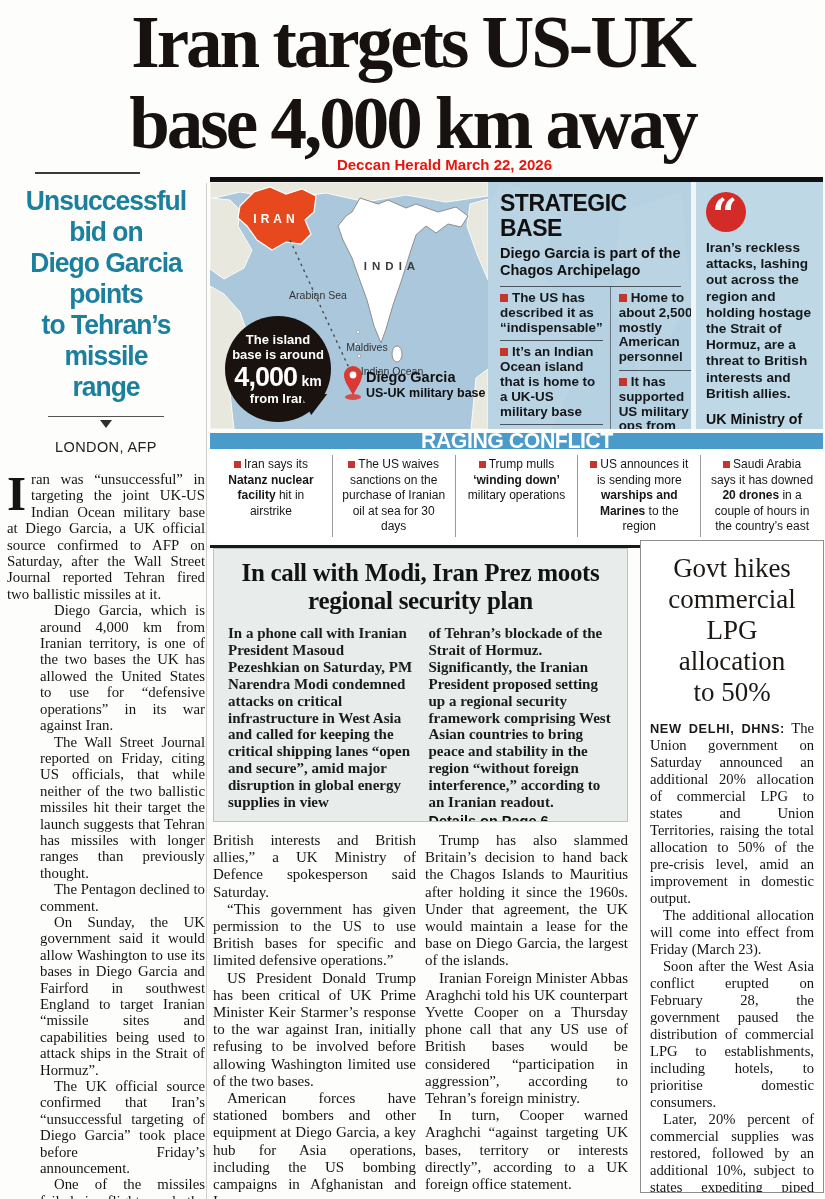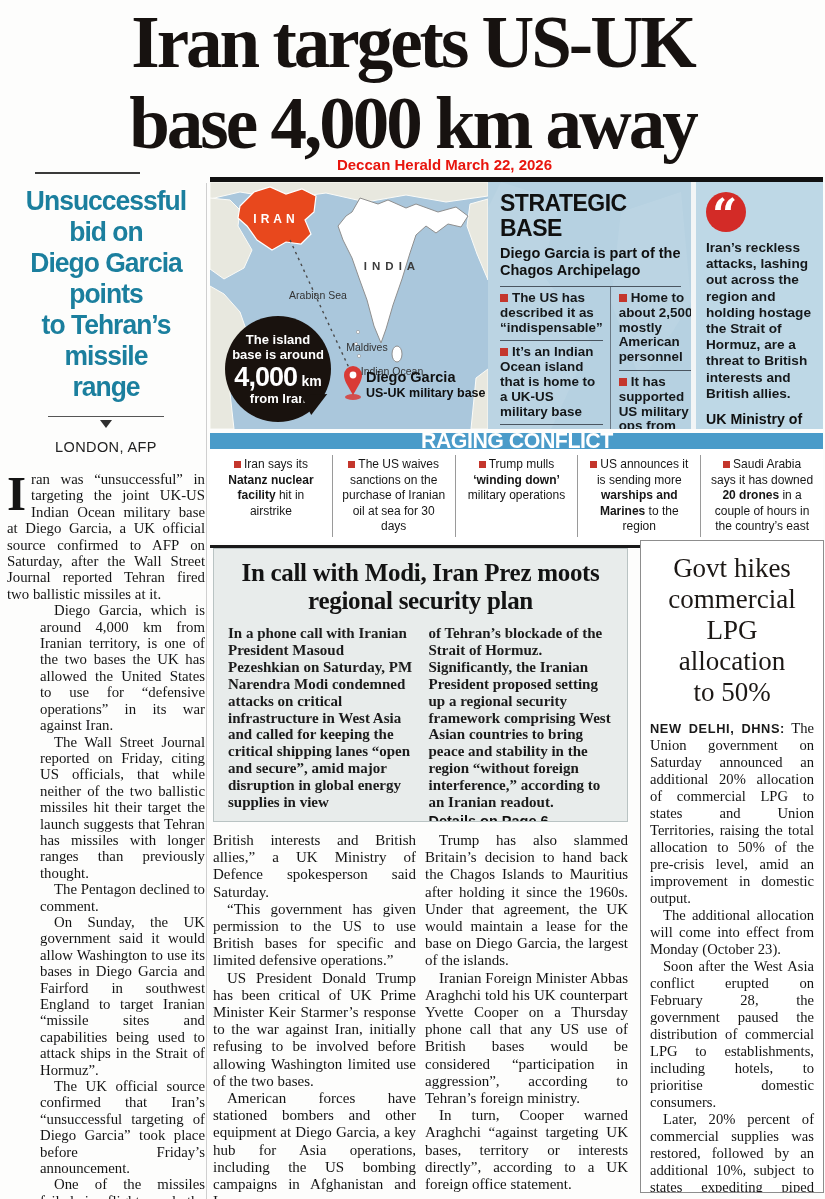--- a/index.html
+++ b/index.html
@@ -256,21 +256,21 @@
 
   <div class="lpg">
     <div class="lpg-title">
       <div>Govt hikes</div>
       <div>commercial</div>
       <div>LPG allocation</div>
       <div>to 50%</div>
     </div>
     <div class="lpg-body">
       <p><span class="lpg-dl">NEW DELHI, DHNS:</span><span> The Union government on Saturday announced an additional 20% allocation of commercial LPG to states and Union Territories, raising the total allocation to 50% of the pre-crisis level, amid an improvement in domestic output.</span></p>
-      <p class="ind">The additional allocation will come into effect from Monday (October 23).</p>
+      <p class="ind">The additional allocation will come into effect from Friday (March 23).</p>
       <p class="ind">Soon after the West Asia conflict erupted on February 28, the government paused the distribution of commercial LPG to establishments, including hotels, to prioritise domestic consumers.</p>
       <p class="ind">Later, 20% percent of commercial supplies was restored, followed by an additional 10%, subject to states expediting piped natural gas (PNG) projects.</p>
 
     </div>
   </div>
 
   <div class="cont c1">
     <p>British interests and British allies,” a UK Ministry of Defence spokesperson said Saturday.</p>
     <p class="ind">“This government has given permission to the US to use British bases for specific and limited defensive operations.”</p>
     <p class="ind">US President Donald Trump has been critical of UK Prime Minister Keir Starmer’s response to the war against Iran, initially refusing to be involved before allowing Washington limited use of the two bases.</p>

